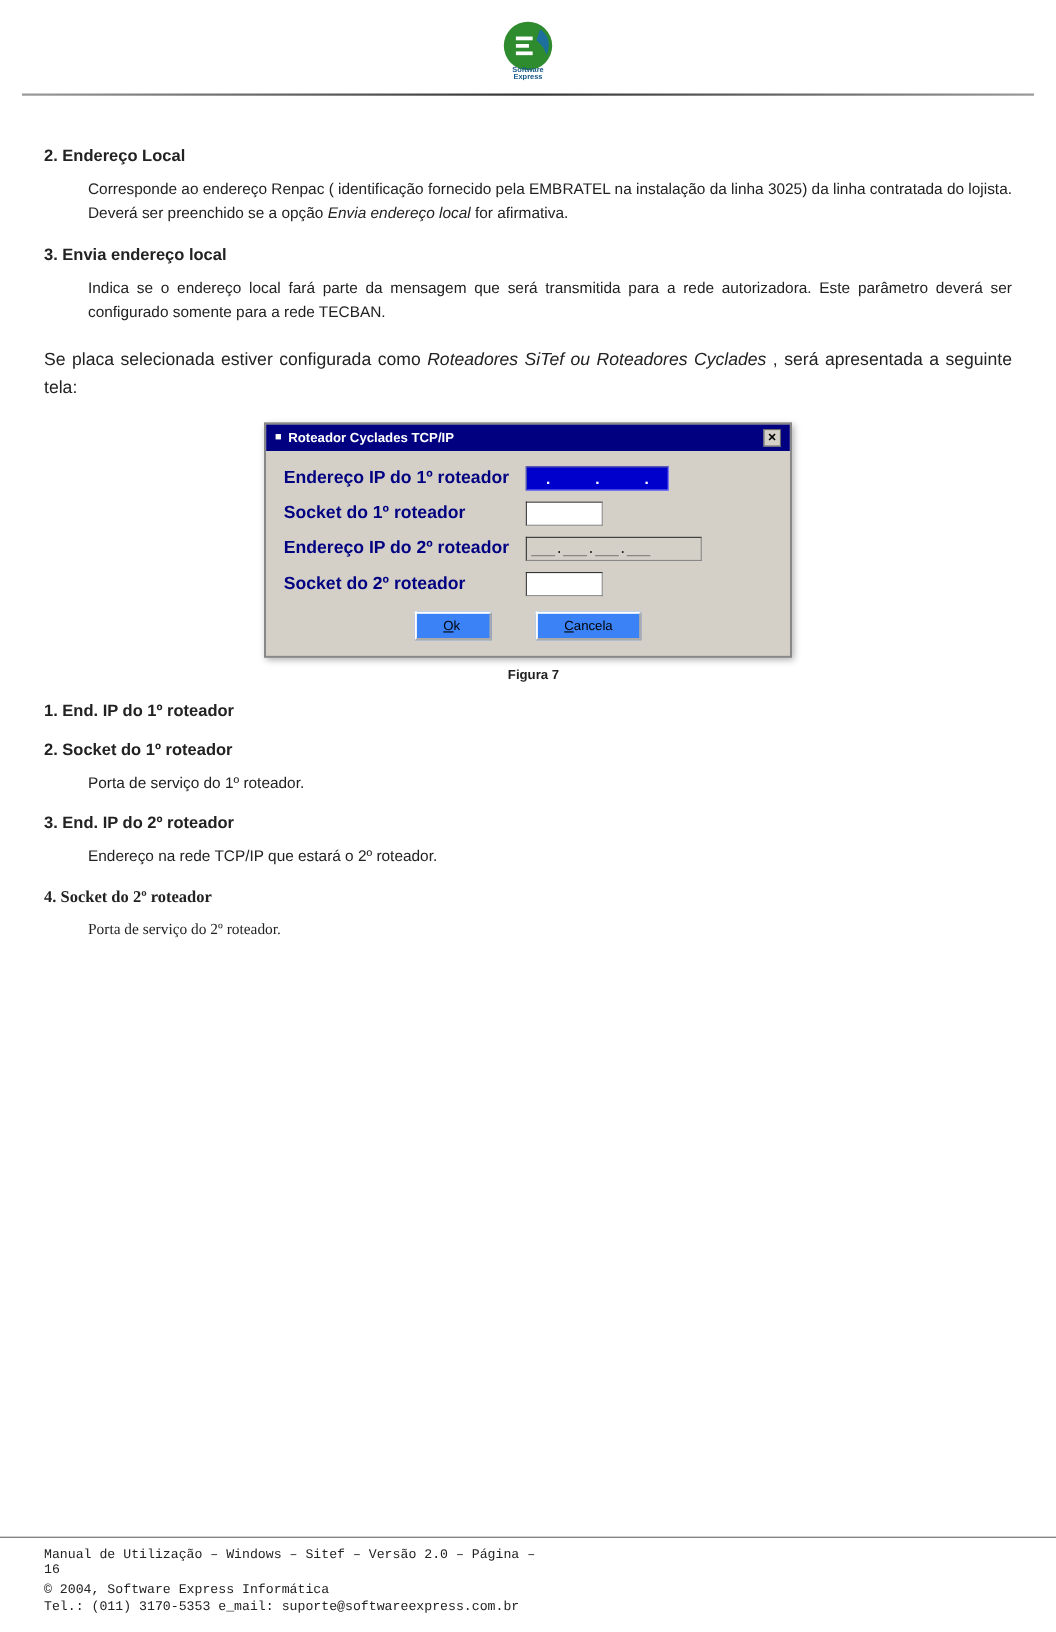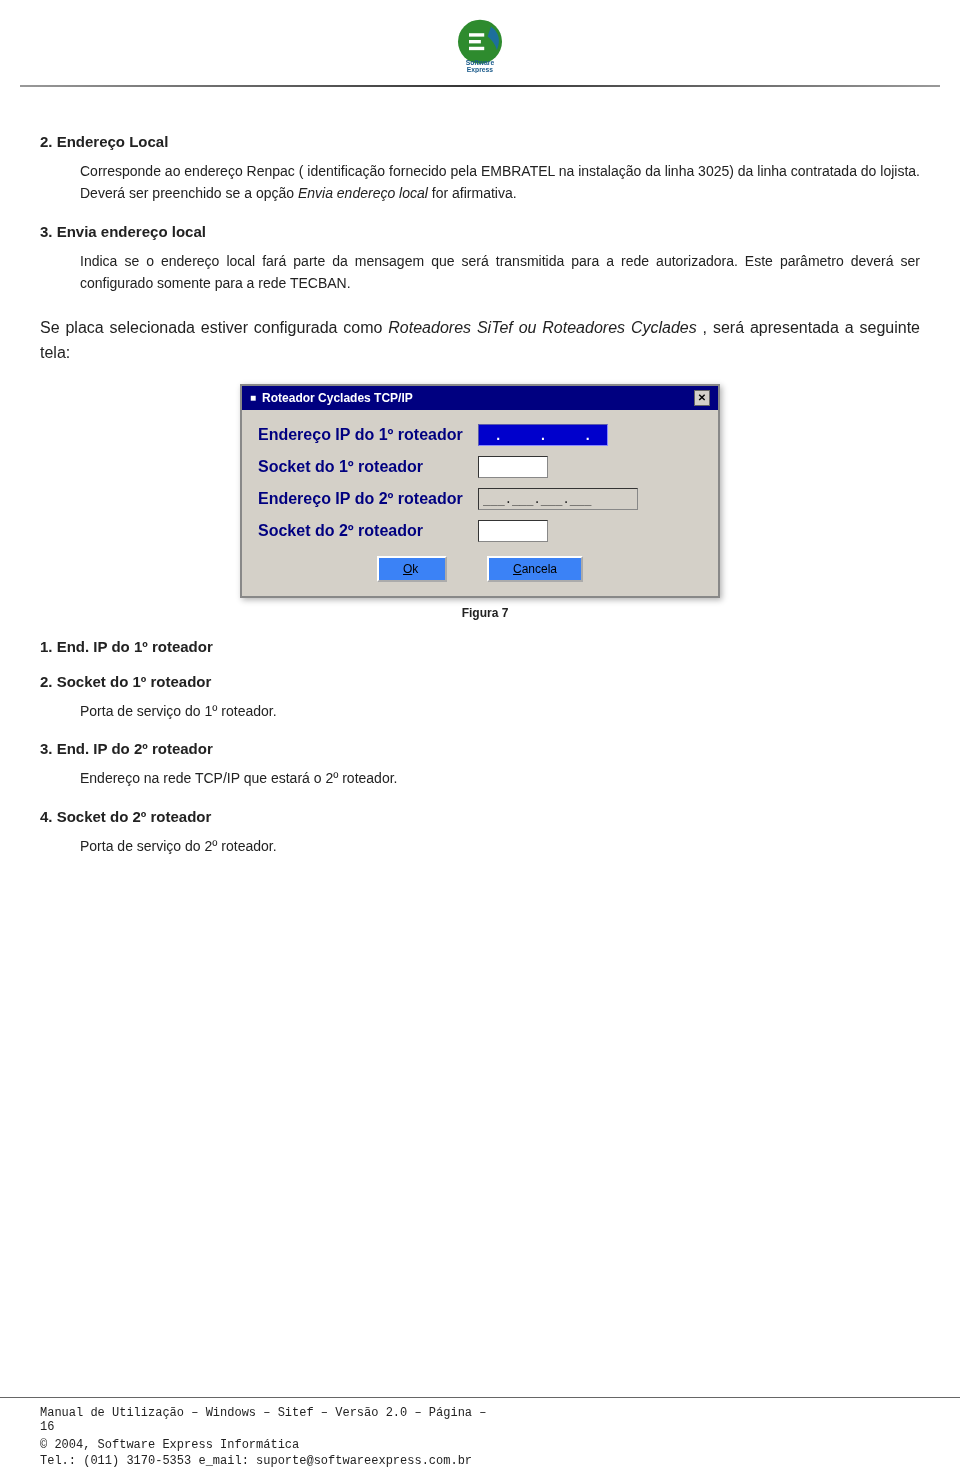--- a/index.html
+++ b/index.html
@@ -323,21 +323,21 @@
       <div style="margin-bottom:14px;">
         <div class="section-title">2. Socket do 1º roteador</div>
         <div class="section-text">Porta de serviço do 1º roteador.</div>
       </div>
 
       <div style="margin-bottom:14px;">
         <div class="section-title">3. End. IP do 2º roteador</div>
         <div class="section-text">Endereço na rede TCP/IP que estará o 2º roteador.</div>
       </div>
 
-      <div style="margin-bottom:14px;">
+      <div style="margin-bottom:14px;font-family:Liberation Serif, serif;">
         <div class="section-title">4. Socket do 2º roteador</div>
         <div class="section-text">Porta de serviço do 2º roteador.</div>
       </div>
 
     </div>
 
   </div>
 
   <div class="footer">
     <div class="footer-line1">

